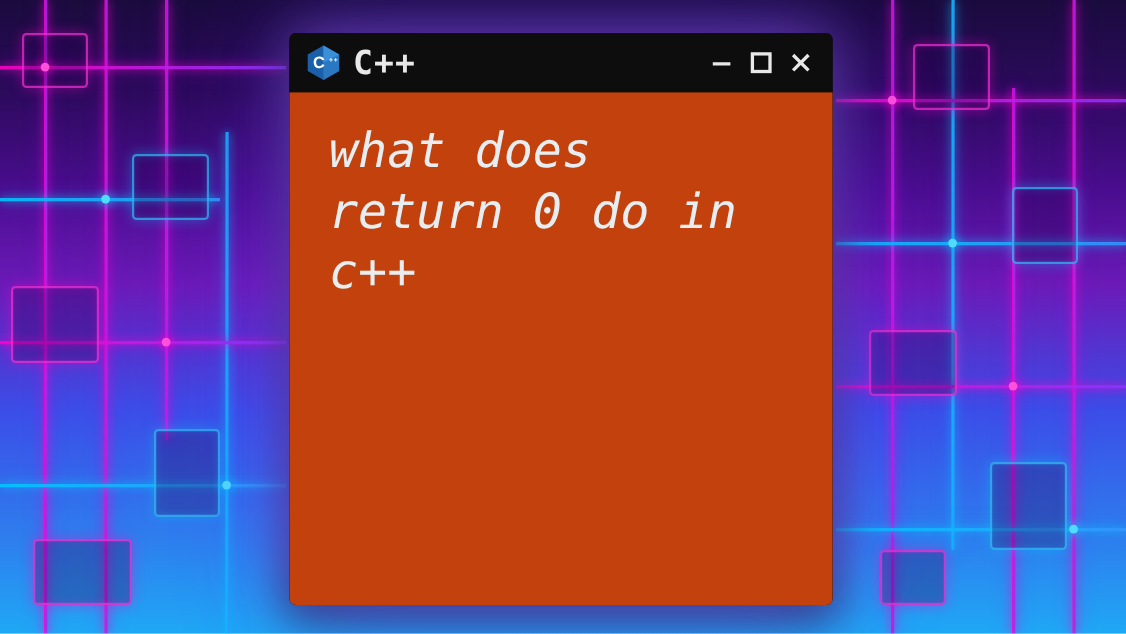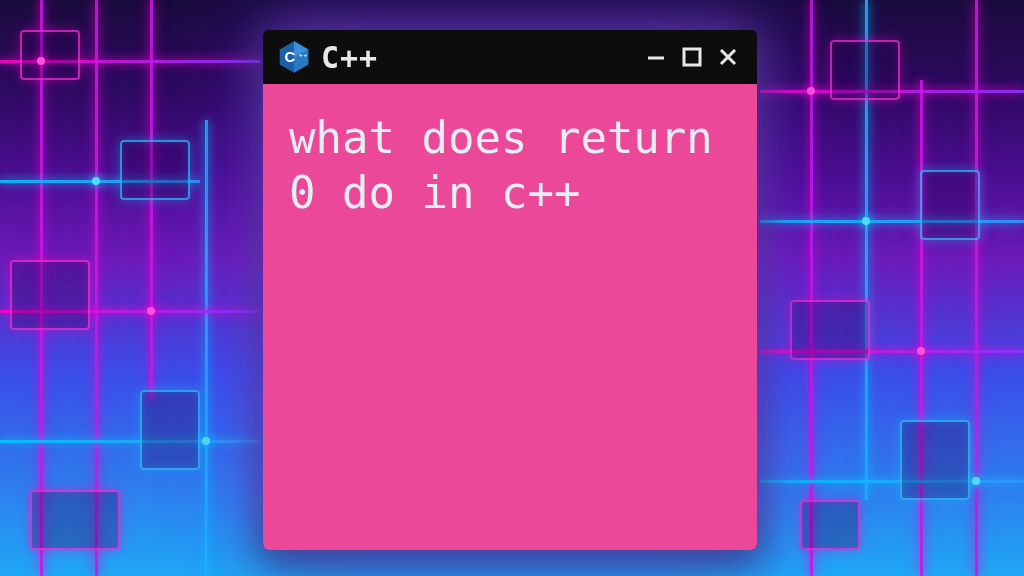--- a/index.html
+++ b/index.html
@@ -103,22 +103,23 @@
       display: flex;
       align-items: center;
       justify-content: center;
       color: #e8e8e8;
       cursor: pointer;
     }
     .ctrl svg { display: block; }
     
     .content {
       flex: 1;
-      background: #ec4899;
-      padding: 26px 26px;
+      background: #c2410c;
+      padding: 26px 36px;
+      font-style: italic;
     }
     
     .content-text {
       color: #e6eef2;
       font-family: "Consolas", "Menlo", "Monaco", monospace;
       font-size: 44px;
       line-height: 1.25;
       white-space: pre-wrap;
       word-break: break-word;
       font-weight: 400;

